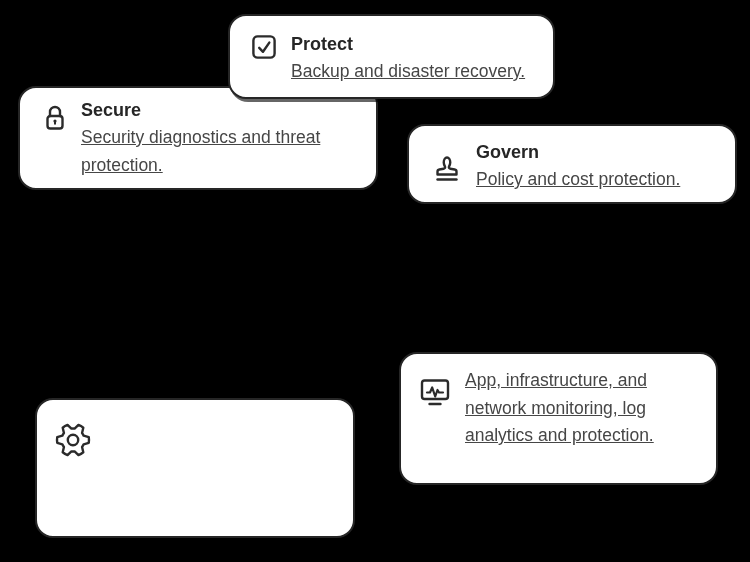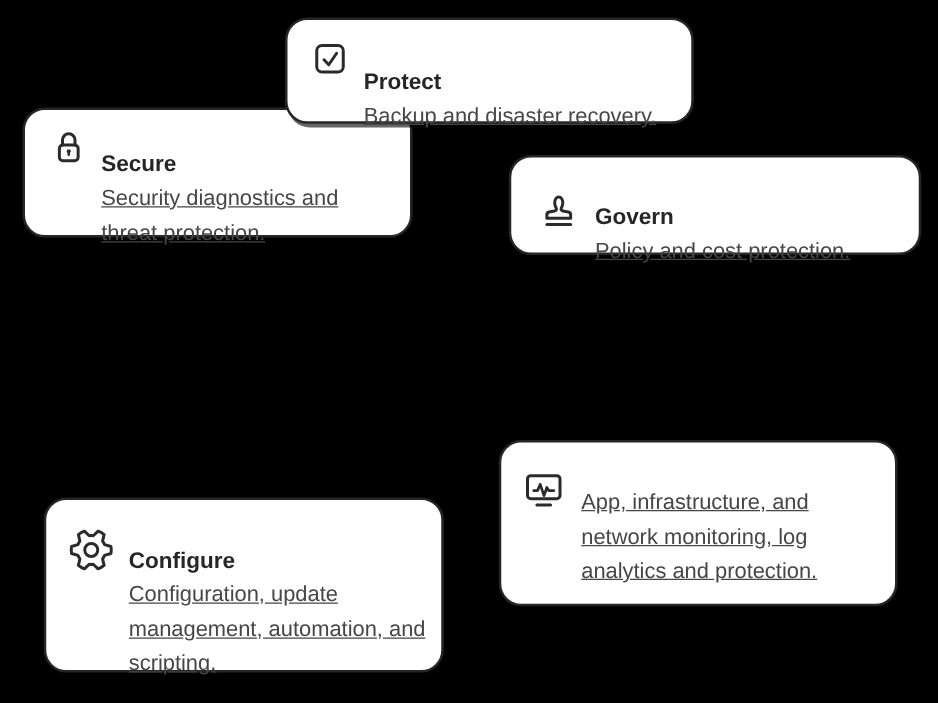--- a/index.html
+++ b/index.html
@@ -21,30 +21,30 @@
     position:absolute;
     background:var(--card-bg);
     border:2.5px solid var(--card-border);
     border-radius:18px;
     display:flex;
     align-items:flex-start;
     box-shadow:2px 3px 0 rgba(0,0,0,0.6);
   }
   .card-icon{flex:0 0 auto;display:block;}
   .card-icon svg{display:block;}
-  .card-text{flex:1 1 auto;min-width:0;margin-top:21px;}
+  .card-text{flex:1 1 auto;min-width:0;}
   .card-title{
     font-size:18px;line-height:27px;font-weight:700;color:var(--title);
   }
   .card-desc{
     font-size:17.5px;line-height:27.5px;font-weight:400;color:var(--desc);text-decoration:underline;
   }
   
   #card-protect  {left:228px;top:14px; width:327px;height:85px; padding:15px 10px 0 20px;gap:13px;z-index:2;}
-  #card-secure   {left:18px; top:86px; width:312px;height:104px;padding:9px 14px 0 21px; gap:12px;z-index:1;}
+  #card-secure   {left:18px; top:86px; width:360px;height:104px;padding:9px 14px 0 21px; gap:12px;z-index:1;}
   #card-govern   {left:407px;top:124px;width:330px;height:80px; padding:13px 12px 0 22px;gap:13px;}
   #card-monitor  {left:399px;top:352px;width:319px;height:133px;padding:13px 14px 0 16px;gap:12px;}
   #card-configure{left:35px; top:398px;width:320px;height:140px;padding:14px 12px 0 18px;gap:12px;}
   #card-protect   .card-icon{margin-top:2px;}
   #card-secure    .card-icon{margin-top:5px;}
   #card-govern    .card-icon{margin-top:13px;}
   #card-monitor   .card-icon{margin-top:9px;}
   #card-configure .card-icon{margin-top:8px;}
   .stroke{fill:none;stroke:var(--icon);stroke-width:2.4;stroke-linecap:round;stroke-linejoin:round;}
   .fillspot{fill:var(--icon);stroke:none;}
@@ -106,17 +106,13 @@
   </div>
 </div>
 
 <div class="card" id="card-configure">
   <span class="card-icon">
     <svg width="36" height="36" viewBox="0 0 36 36">
       <path class="stroke" d="M28.66,13.69 L33.76,15.22 A16,16 0 0 1 33.76,20.78 L28.66,22.31 A11.5,11.5 0 0 1 27.06,25.08 L28.29,30.26 A16,16 0 0 1 23.47,33.04 L19.60,29.39 A11.5,11.5 0 0 1 16.40,29.39 L12.53,33.04 A16,16 0 0 1 7.71,30.26 L8.94,25.08 A11.5,11.5 0 0 1 7.34,22.31 L2.24,20.78 A16,16 0 0 1 2.24,15.22 L7.34,13.69 A11.5,11.5 0 0 1 8.94,10.92 L7.71,5.74 A16,16 0 0 1 12.53,2.96 L16.40,6.61 A11.5,11.5 0 0 1 19.60,6.61 L23.47,2.96 A16,16 0 0 1 28.29,5.74 L27.06,10.92 A11.5,11.5 0 0 1 28.66,13.69 Z"></path>
       <circle class="stroke" cx="18" cy="18" r="5.2"></circle>
     </svg>
   </span>
-  <div class="card-text">
-    <div class="card-title">Configure</div>
-    <div class="card-desc">Configuration, update management, automation, and scripting.</div>
-  </div>
 </div>
 
 </body></html>

